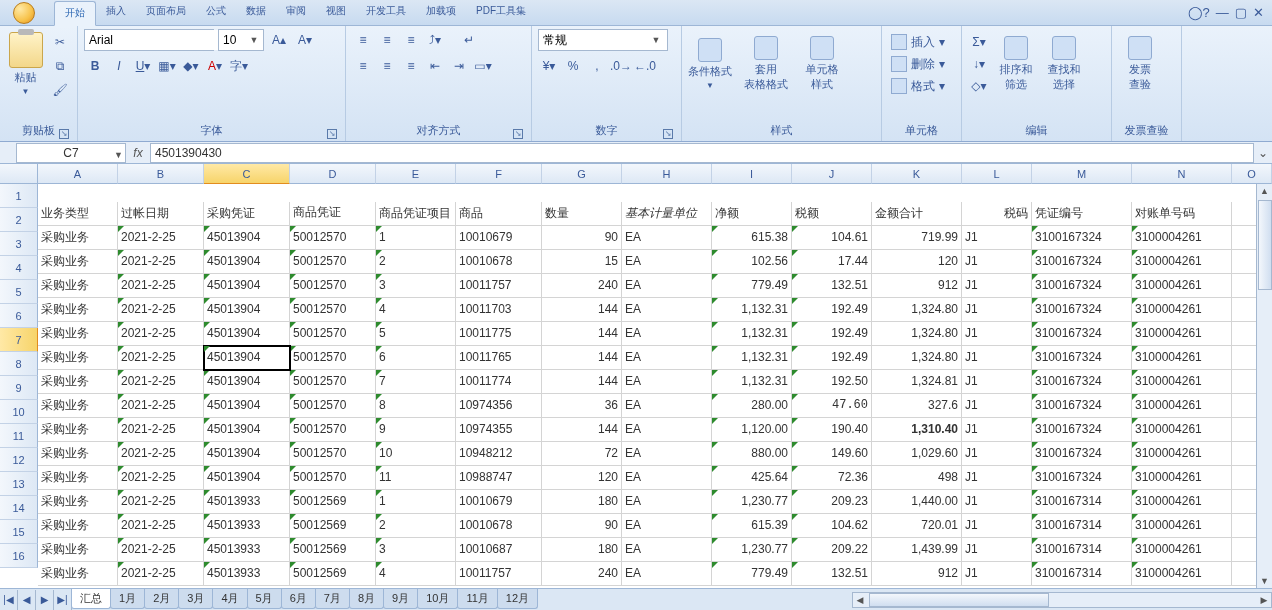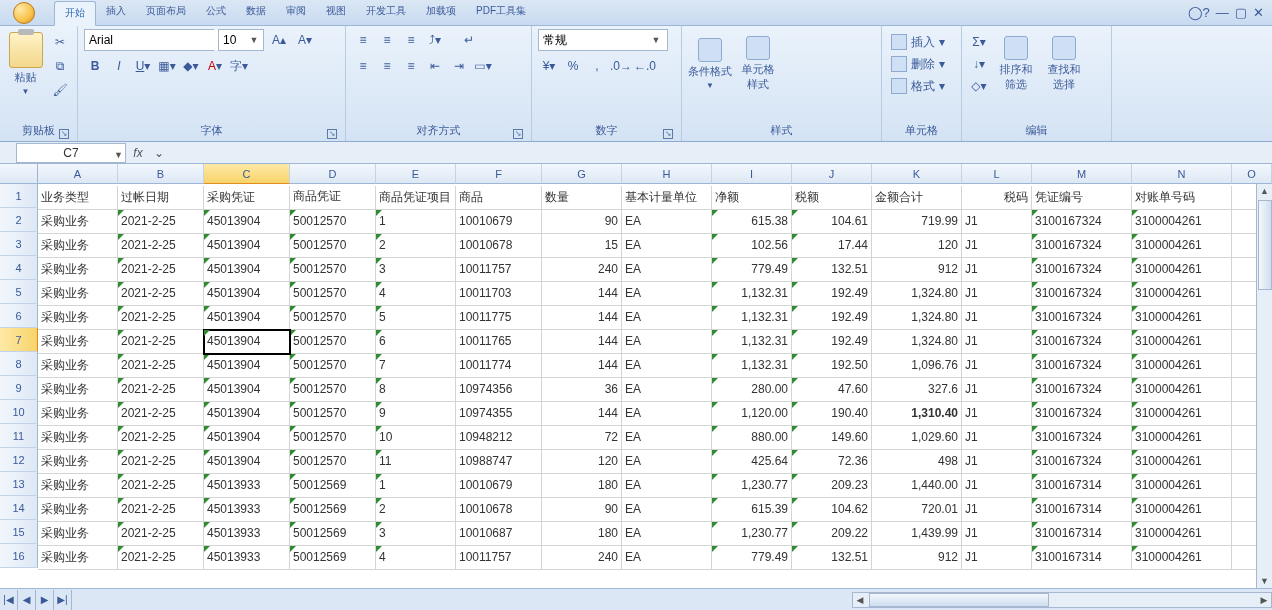--- a/index.html
+++ b/index.html
@@ -42,21 +42,21 @@
 
 
 .grid-wrap { position: relative; height: 424px; overflow: hidden; background: #fff; }
 .corner { position: absolute; left: 0; top: 0; width: 38px; height: 20px; background: linear-gradient(#f3f7fc, #dde8f5); border-right: 1px solid #9db6d6; border-bottom: 1px solid #9db6d6; }
 .colheads { position: absolute; left: 38px; top: 0; right: 0; height: 20px; display: flex; }
 .colhead { background: linear-gradient(#f3f7fc, #dde8f5); border-right: 1px solid #c3d2e6; border-bottom: 1px solid #9db6d6; text-align: center; line-height: 20px; font-size: 11px; color: #3a5a99; }
 .colhead.sel { background: linear-gradient(#ffe9a6, #f7d46a); border-bottom: 1px solid #e28c1e; }
 .rowheads { position: absolute; left: 0; top: 20px; width: 38px; }
 .rowhead { height: 24px; background: linear-gradient(90deg,#f3f7fc,#dde8f5); border-bottom: 1px solid #c3d2e6; border-right: 1px solid #9db6d6; text-align: center; line-height: 24px; font-size: 11px; color: #3a5a99; }
 .rowhead.sel { background: linear-gradient(90deg,#ffe9a6,#f7d46a); border-right: 1px solid #e28c1e; }
-.cells { position: absolute; left: 38px; top: 22px; right: 0; }
+.cells { position: absolute; left: 38px; top: 38px; right: 0; }
 .crow { display: flex; height: 24px; }
 .cell { border-right: 1px solid #d4d4d4; border-bottom: 1px solid #d4d4d4; padding: 0 3px; line-height: 23px; font-size: 12px; white-space: nowrap; overflow: hidden; position: relative; background: #fff; }
 .cell.hdr { font-weight: normal; }
 .cell.num { text-align: right; }
 .cell.selected { outline: 2px solid #000; outline-offset: -1px; z-index: 2; }
 .tri { position: absolute; left: 0; top: 0; width: 0; height: 0; border-top: 6px solid #2e8b2e; border-right: 6px solid transparent; }
 
 
 .sheet-row { position: absolute; left: 0; right: 0; bottom: 0; height: 22px; background: #dbe7f4; border-top: 1px solid #9db6d6; display: flex; align-items: center; }
 .navbtns { display: flex; }
@@ -189,20 +189,25 @@
     <div class="group-label"><span>数字</span><span class="dialog-launcher">↘</span></div>
   </div>
 
   <div class="group" style="width:200px">
     <div class="group-body">
       <div class="bigbtn">
           <div class="ico-generic"></div>
           <span>条件格式</span>
           <span style="font-size:8px">▼</span>
         </div>
+      <div class="bigbtn" style="width:60px">
+          <div class="ico-generic"></div>
+          <span style="white-space:pre;text-align:center">套用
+表格格式</span>
+        </div>
       <div class="bigbtn">
           <div class="ico-generic"></div>
           <span style="white-space:pre;text-align:center">单元格
 样式</span>
         </div>
     </div>
     <div class="group-label"><span>样式</span></div>
   </div>
 
   <div class="group" style="width:80px">
@@ -230,25 +235,36 @@
         </div>
       <div class="bigbtn">
           <div class="ico-generic"></div>
           <span style="white-space:pre;text-align:center">查找和
 选择</span>
         </div>
     </div>
     <div class="group-label"><span>编辑</span></div>
   </div>
 
+  <div class="group" style="width:70px">
+    <div class="group-body">
+      <div class="bigbtn">
+          <div class="ico-generic"></div>
+          <span style="white-space:pre;text-align:center">发票
+查验</span>
+        </div>
+    </div>
+    <div class="group-label"><span>发票查验</span></div>
+  </div>
 </div>
 
 <div class="formula-row">
   <div class="namebox"><span>C7</span><span class="arrow">▼</span></div>
   <div class="fx-btn">fx</div>
+  <div class="f-input"><span>4501390430</span></div>
   <div class="fb-expand">⌄</div>
 </div>
 
 <div class="grid-wrap">
   <div class="corner"></div>
   <div class="colheads" id="colheads">
       <div class="colhead" style="width: 80px;">A</div>
       <div class="colhead" style="width: 86px;">B</div>
       <div class="colhead sel" style="width: 86px;">C</div>
       <div class="colhead" style="width: 86px;">D</div>
@@ -284,21 +300,21 @@
     </div>
   <div class="cells" id="cells">
       <div class="crow">
         <div class="cell hdr" style="width: 80px;">业务类型</div>
         <div class="cell hdr" style="width: 86px;">过帐日期</div>
         <div class="cell hdr" style="width: 86px;">采购凭证</div>
         <div class="cell hdr" style="width: 86px; font-family: Liberation Mono, monospace;">商品凭证</div>
         <div class="cell hdr" style="width: 80px;">商品凭证项目</div>
         <div class="cell hdr" style="width: 86px;">商品</div>
         <div class="cell hdr" style="width: 80px;">数量</div>
-        <div class="cell hdr" style="width: 90px;">基本计量单位</div>
+        <div class="cell hdr" style="width: 90px; font-style: italic;">基本计量单位</div>
         <div class="cell hdr" style="width: 80px;">净额</div>
         <div class="cell hdr" style="width: 80px;">税额</div>
         <div class="cell hdr" style="width: 90px;">金额合计</div>
         <div class="cell hdr" style="width: 70px; text-align: right;">税码</div>
         <div class="cell hdr" style="width: 100px;">凭证编号</div>
         <div class="cell hdr" style="width: 100px;">对账单号码</div>
         <div class="cell hdr" style="width: 40px;"></div>
       </div>
       <div class="crow">
         <div class="cell" style="width: 80px;">采购业务</div>
@@ -406,37 +422,37 @@
         <div class="cell" style="width: 80px;">采购业务</div>
         <div class="cell" style="width: 86px;">2021-2-25<div class="tri"></div></div>
         <div class="cell" style="width: 86px;">45013904<div class="tri"></div></div>
         <div class="cell" style="width: 86px;">50012570<div class="tri"></div></div>
         <div class="cell" style="width: 80px;">7<div class="tri"></div></div>
         <div class="cell" style="width: 86px;">10011774</div>
         <div class="cell num" style="width: 80px;">144</div>
         <div class="cell" style="width: 90px;">EA</div>
         <div class="cell num" style="width: 80px;">1,132.31<div class="tri"></div></div>
         <div class="cell num" style="width: 80px;">192.50<div class="tri"></div></div>
-        <div class="cell num" style="width: 90px;">1,096.76</div>
+        <div class="cell num" style="width: 90px;">1,324.81</div>
         <div class="cell" style="width: 70px;">J1</div>
         <div class="cell" style="width: 100px;">3100167324<div class="tri"></div></div>
         <div class="cell" style="width: 100px;">3100004261<div class="tri"></div></div>
         <div class="cell" style="width: 40px;"></div>
       </div>
       <div class="crow">
         <div class="cell" style="width: 80px;">采购业务</div>
         <div class="cell" style="width: 86px;">2021-2-25<div class="tri"></div></div>
         <div class="cell" style="width: 86px;">45013904<div class="tri"></div></div>
         <div class="cell" style="width: 86px;">50012570<div class="tri"></div></div>
         <div class="cell" style="width: 80px;">8<div class="tri"></div></div>
         <div class="cell" style="width: 86px;">10974356</div>
         <div class="cell num" style="width: 80px;">36</div>
         <div class="cell" style="width: 90px;">EA</div>
         <div class="cell num" style="width: 80px;">280.00<div class="tri"></div></div>
-        <div class="cell num" style="width: 80px;">47.60<div class="tri"></div></div>
+        <div class="cell num" style="width: 80px; font-family: Liberation Mono, monospace;">47.60<div class="tri"></div></div>
         <div class="cell num" style="width: 90px;">327.6</div>
         <div class="cell" style="width: 70px;">J1</div>
         <div class="cell" style="width: 100px;">3100167324<div class="tri"></div></div>
         <div class="cell" style="width: 100px;">3100004261<div class="tri"></div></div>
         <div class="cell" style="width: 40px;"></div>
       </div>
       <div class="crow">
         <div class="cell" style="width: 80px;">采购业务</div>
         <div class="cell" style="width: 86px;">2021-2-25<div class="tri"></div></div>
         <div class="cell" style="width: 86px;">45013904<div class="tri"></div></div>
@@ -564,19 +580,34 @@
   </div>
 </div>
 
 <div class="sheet-row">
   <div class="navbtns">
     <div class="navbtn">|◀</div>
     <div class="navbtn">◀</div>
     <div class="navbtn">▶</div>
     <div class="navbtn">▶|</div>
   </div>
+  <div id="sheettabs" style="display:flex">
+      <div class="stab">汇总</div>
+      <div class="stab inactive">1月</div>
+      <div class="stab inactive">2月</div>
+      <div class="stab inactive">3月</div>
+      <div class="stab inactive">4月</div>
+      <div class="stab inactive">5月</div>
+      <div class="stab inactive">6月</div>
+      <div class="stab inactive">7月</div>
+      <div class="stab inactive">8月</div>
+      <div class="stab inactive">9月</div>
+      <div class="stab inactive">10月</div>
+      <div class="stab inactive">11月</div>
+      <div class="stab inactive">12月</div>
+    </div>
   <div class="hscroll">
     <div class="tr">◀</div>
     <div class="thumb"></div>
     <div style="flex:1"></div>
     <div class="tr">▶</div>
   </div>
 </div>
 
 </body></html>

